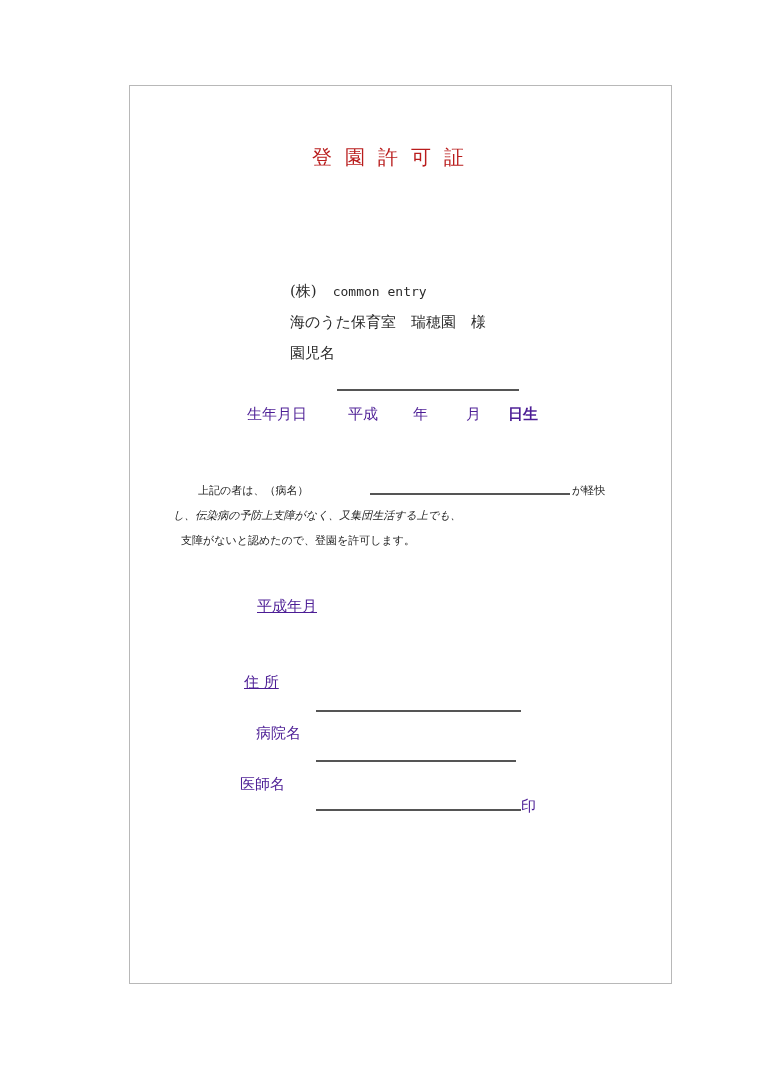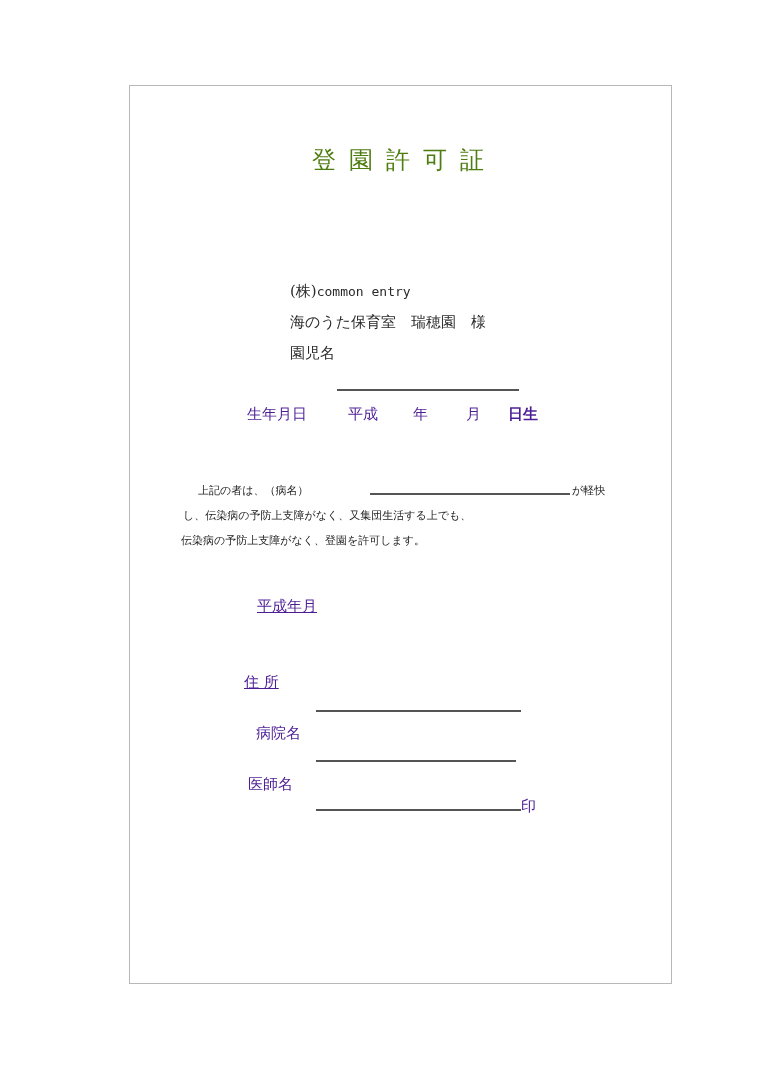--- a/index.html
+++ b/index.html
@@ -22,31 +22,32 @@
       width: 543px;
       height: 899px;
       border: 1px solid #b8b8b8;
       box-sizing: border-box;
       background: #ffffff;
     }
     .abs { position: absolute; white-space: nowrap; }
     .title {
       left: 312px;
       top: 144px;
-      font-size: 24px;
+      font-size: 20px;
       letter-spacing: 13px;
-      color: #4d7c0f;
+      color: #b91c1c;
     }
     .addr {
       font-size: 15px;
       color: #2a2a2a;
     }
     .mono {
       font-family: "DejaVu Sans Mono", "Liberation Mono", monospace;
       font-size: 13px;
+      margin-left: 16px;
     }
     .line {
       position: absolute;
       height: 2px;
       background: #555555;
     }
     .label {
       font-size: 15px;
       color: #4c1d95;
     }
@@ -72,26 +73,26 @@
 
 <div class="abs label" style="left:247px; top:405px;">生年月日</div>
 <div class="abs label" style="left:348px; top:405px;">平成</div>
 <div class="abs label" style="left:413px; top:405px;">年</div>
 <div class="abs label" style="left:466px; top:405px;">月</div>
 <div class="abs label" style="left:508px; top:405px;font-weight:bold;">日生</div>
 
 <div class="abs body-text" style="left:198px; top:483px;">上記の者は、（病名）</div>
 <div class="line" style="left:370px; top:493px; width:200px;"></div>
 <div class="abs body-text" style="left:572px; top:483px;">が軽快</div>
-<div class="abs body-text" style="left:183px; top:508px;">し、伝染病の予防上支障がなく、又集団生活する上でも、</div>
-<div class="abs body-text" style="left:181px; top:533px;">伝染病の予防上支障がなく、登園を許可します。</div>
+<div class="abs body-text" style="left:173px; top:508px;font-style:italic;">し、伝染病の予防上支障がなく、又集団生活する上でも、</div>
+<div class="abs body-text" style="left:181px; top:533px;">支障がないと認めたので、登園を許可します。</div>
 
 <div class="abs label" style="left:257px; top:597px;text-decoration:underline;">平成年月</div>
 
 <div class="abs label" style="left:244px; top:673px;text-decoration:underline;">住 所</div>
 <div class="line" style="left:316px; top:710px; width:205px;"></div>
 
 <div class="abs label" style="left:256px; top:724px;">病院名</div>
 <div class="line" style="left:316px; top:760px; width:200px;"></div>
 
-<div class="abs label" style="left:248px; top:775px;">医師名</div>
+<div class="abs label" style="left:240px; top:775px;">医師名</div>
 <div class="line" style="left:316px; top:809px; width:205px;"></div>
 <div class="abs label" style="left:521px; top:797px;">印</div>
 
 </body></html>

